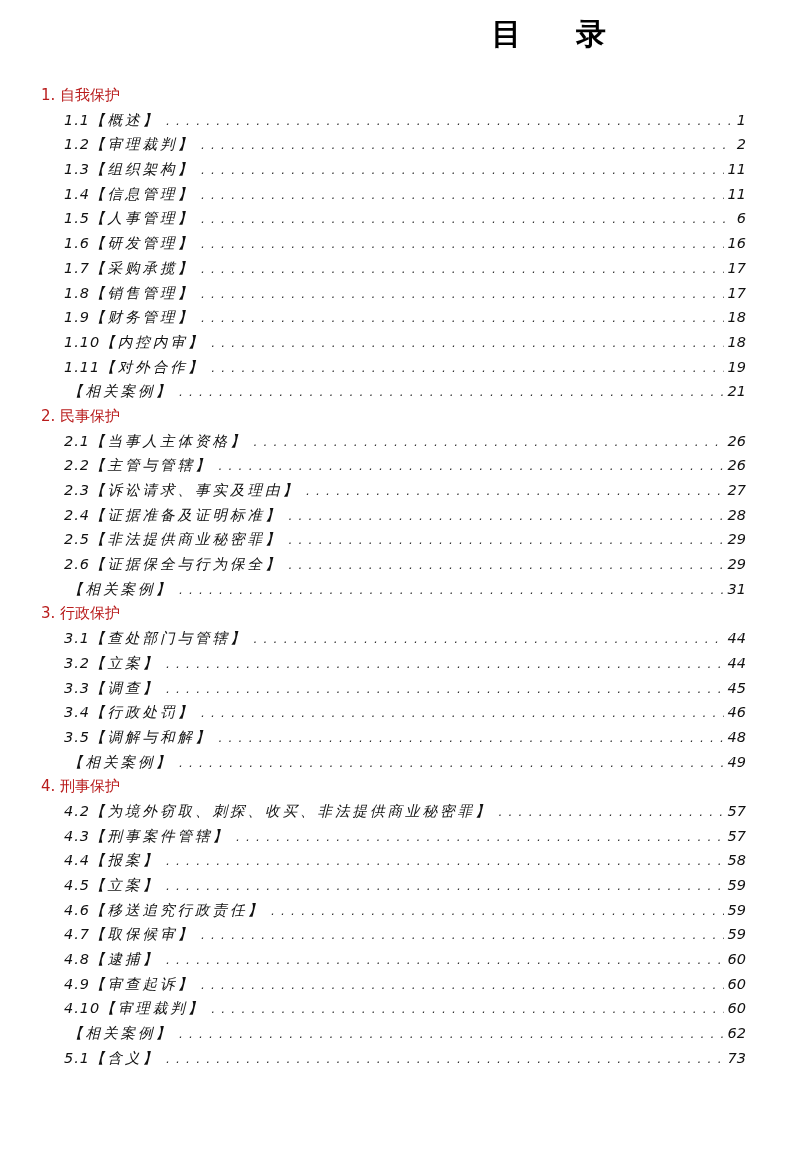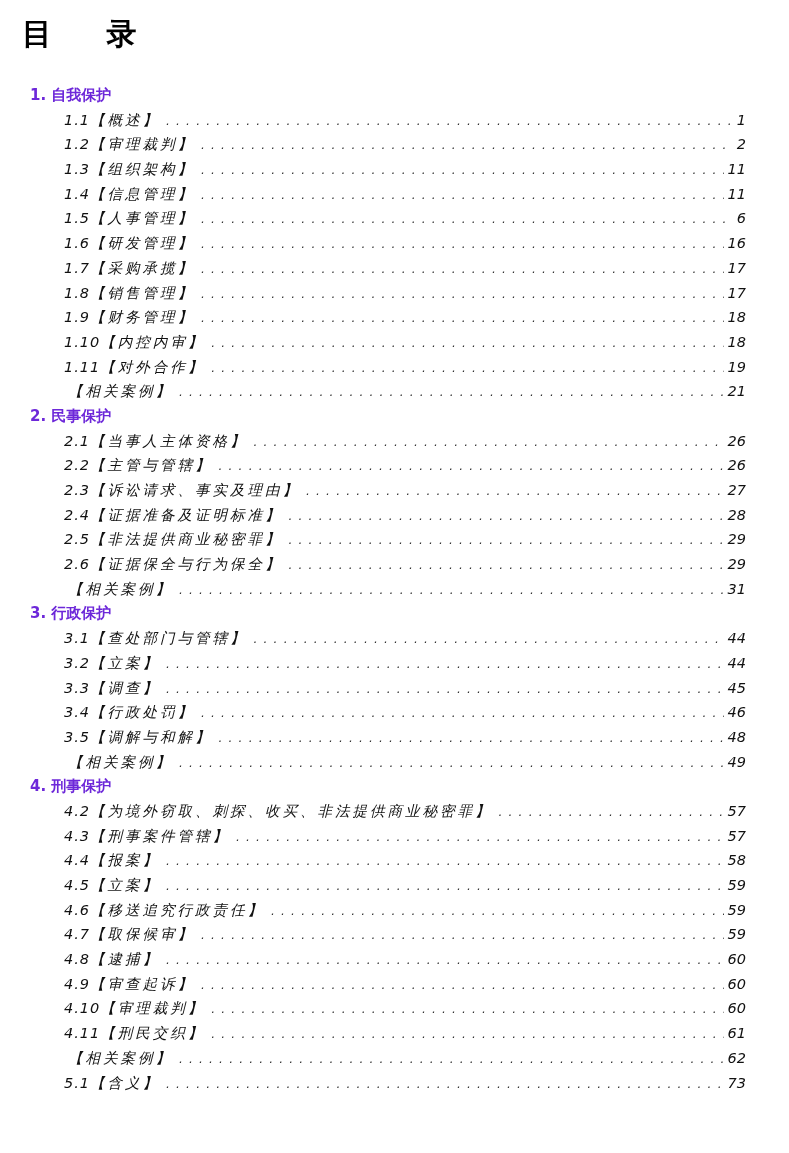--- a/index.html
+++ b/index.html
@@ -1,23 +1,23 @@
 <!DOCTYPE html>
 <html><head>
 <meta charset="utf-8">
 <style>
   html, body { margin:0; padding:0; background:#ffffff; }
   body { width:789px; height:1153px; position:relative; overflow:hidden;
          font-family:"DejaVu Sans", "Liberation Sans", sans-serif; color:#111; }
-  .title { position:absolute; top:14px; left:0; width:628px; text-align:left;
+  .title { position:absolute; top:14px; left:0; width:628px; text-align:right;
            font-family:"DejaVu Serif", serif; font-weight:bold; font-size:30px;
            letter-spacing:22px; text-indent:22px; line-height:40px; color:#000; }
   #toc { position:absolute; top:83px; left:0; width:789px; }
   .row { position:relative; height:24.7px; line-height:24.7px; }
-  .section { font-weight:bold; font-size:15px; padding-left:30px; color:#6d28d9; }
+  .section { font-weight:normal; font-size:15px; padding-left:30px; color:#b91c1c;margin-left:11px; }
   .entry { display:flex; align-items:baseline; font-size:14.5px; }
   .entry .num { flex:0 0 auto; letter-spacing:1px; }
   .entry .label { flex:0 0 auto; letter-spacing:3px; }
   .entry .leader { flex:1 1 auto; overflow:hidden; white-space:nowrap;
                    margin:0 4px 0 6px; color:#333; letter-spacing:3.2px; font-size:12px; }
   .entry .leader::after { content:". . . . . . . . . . . . . . . . . . . . . . . . . . . . . . . . . . . . . . . . . . . . . . . . . . . . . . . . . . . . . . . . . . . . . . . . . . . . . . . . . . . . . . . . . . . . . . . . . . . . . . . . . . . . . . . . . . . . . . . . . . . . . . . ."; letter-spacing:1.2px; }
   .entry .page { flex:0 0 auto; width:auto; text-align:right; font-size:14.5px; }
   .entry-wrap { position:absolute; left:64px; right:43px;font-style:italic; }
   .entry-wrap.case { left:68px; }
 </style>
@@ -297,28 +297,20 @@
   </div>
     <div class="row">
     <div class="entry-wrap entry">
       <span class="num">4.10</span>
       <span class="label">【审理裁判】</span>
       <span class="leader"></span>
       <span class="page">60</span>
     </div>
   </div>
     <div class="row">
-    <div class="entry-wrap entry">
-      <span class="num">4.11</span>
-      <span class="label">【刑民交织】</span>
-      <span class="leader"></span>
-      <span class="page">61</span>
-    </div>
-  </div>
-    <div class="row">
     <div class="entry-wrap entry case">
       <span class="num"></span>
       <span class="label">【相关案例】</span>
       <span class="leader"></span>
       <span class="page">62</span>
     </div>
   </div>
     <div class="row">
     <div class="entry-wrap entry">
       <span class="num">5.1</span>

